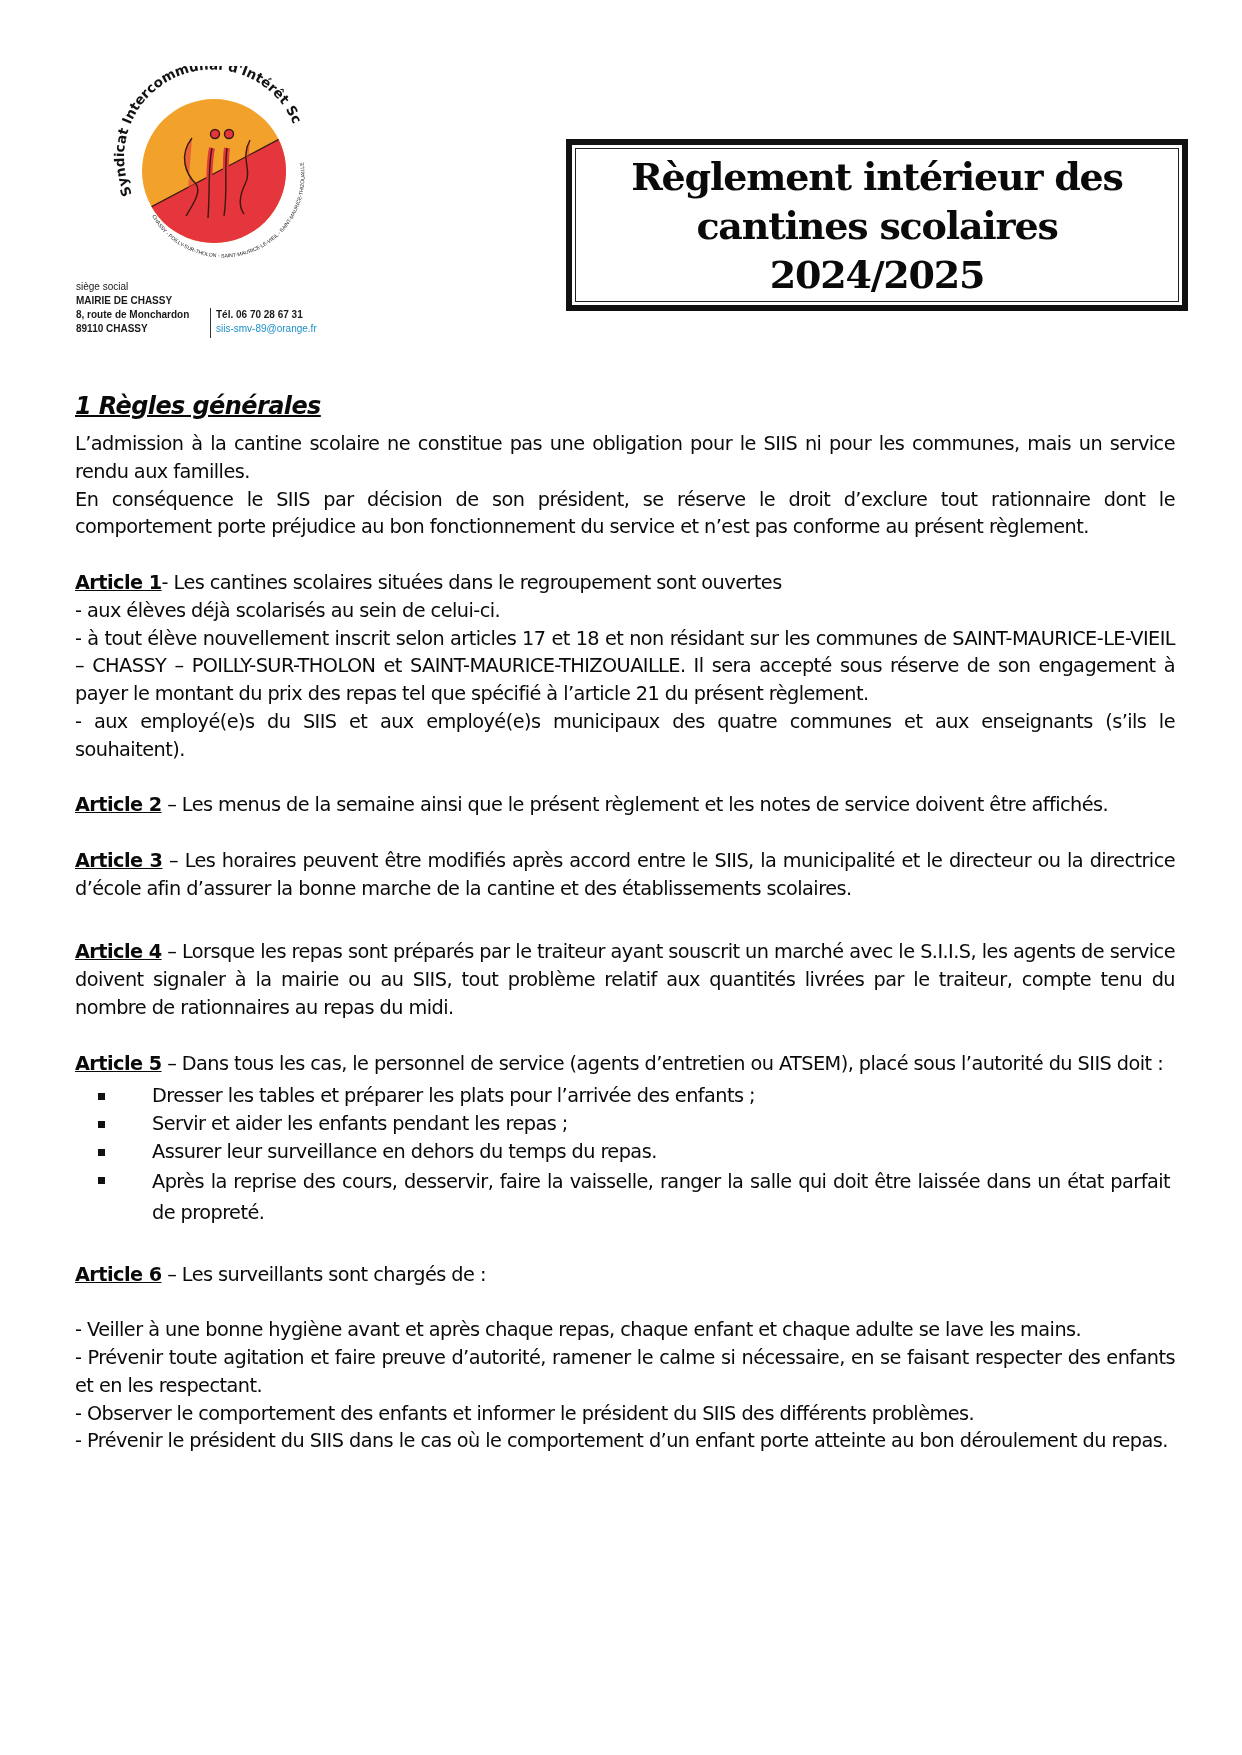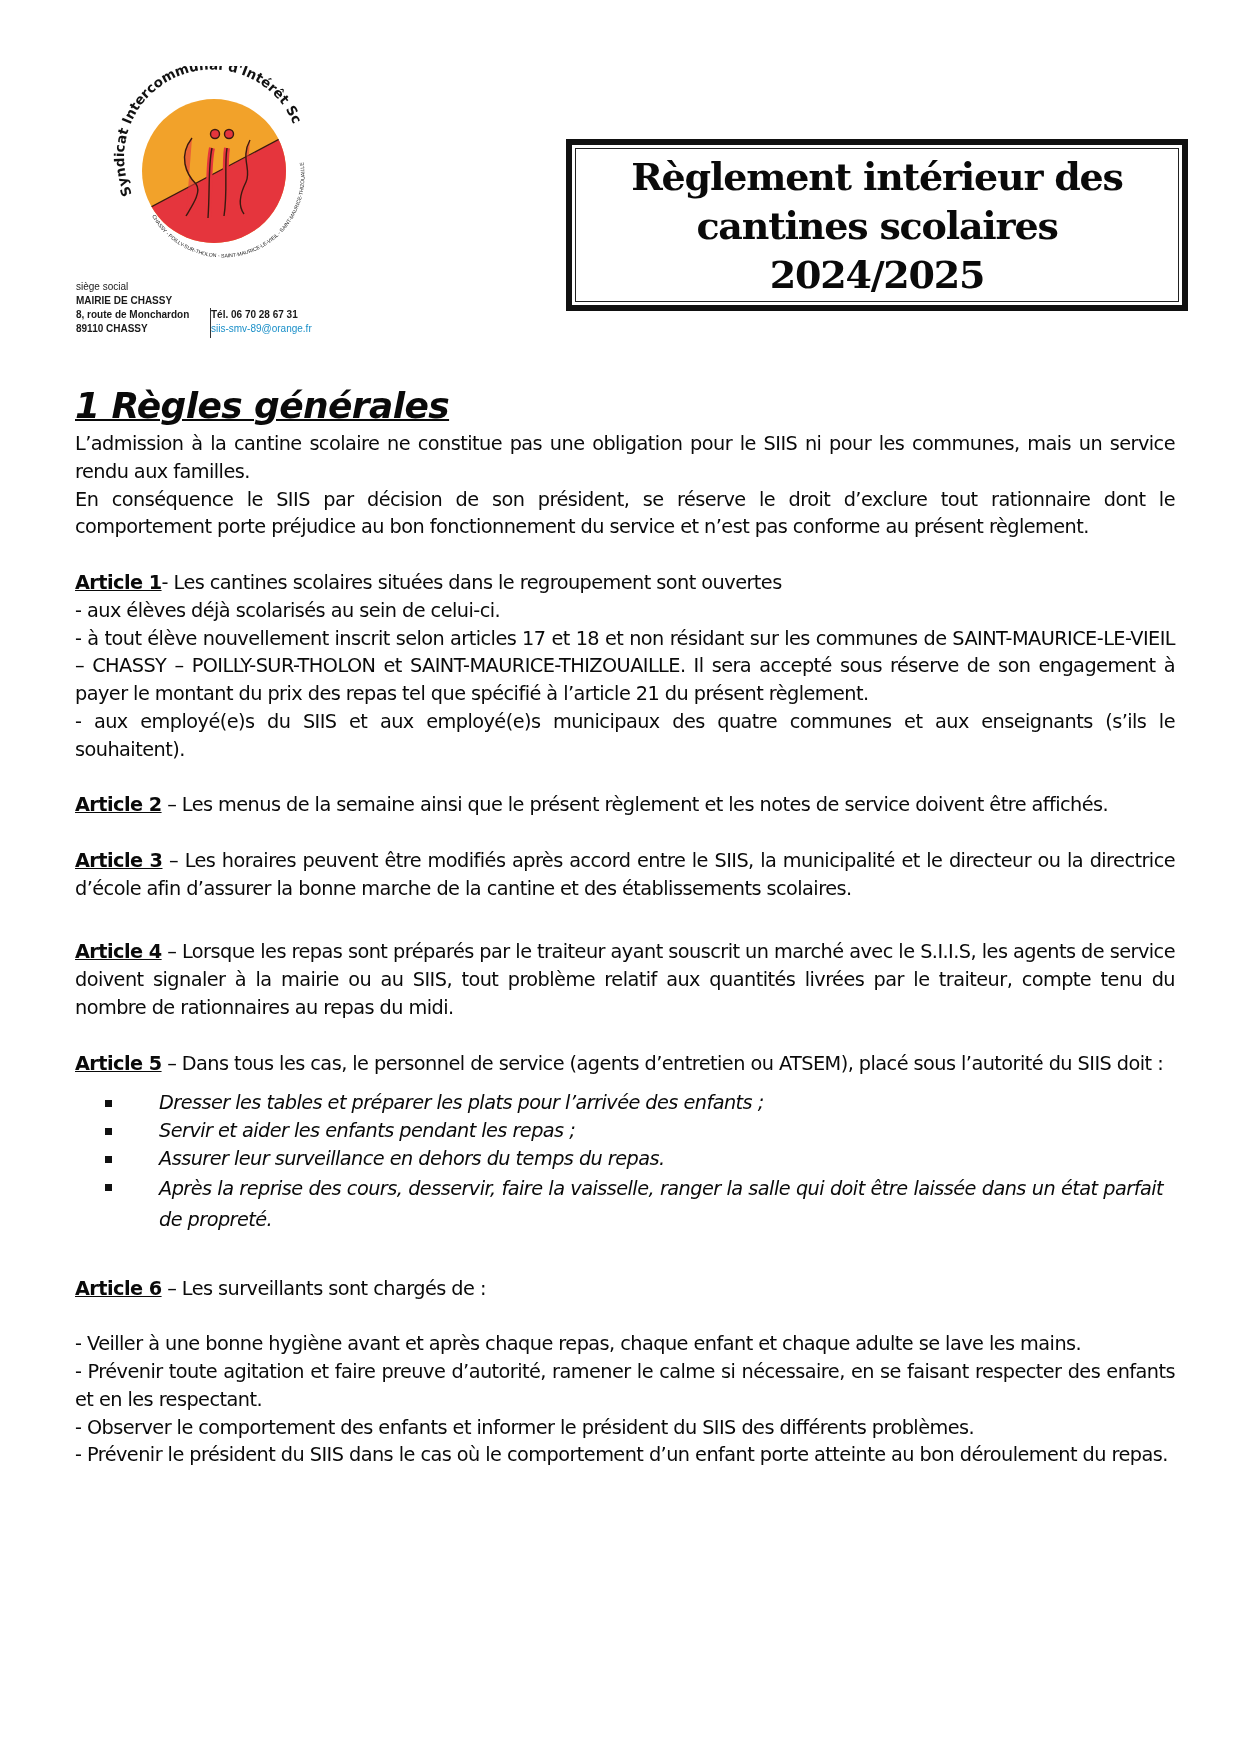--- a/index.html
+++ b/index.html
@@ -8,45 +8,45 @@
       font-family: "DejaVu Sans", sans-serif; color: #0a0a0a;
     }
     .page { position: absolute; left: 0; top: 0; width: 1242px; height: 1755px; }
 
     
     .logo { position: absolute; left: 74px; top: 66px; width: 280px; height: 210px; }
     .logo svg { width: 280px; height: 210px; display: block; }
 
     .contact { position: absolute; left: 76px; top: 280px; font-family: "Liberation Sans", sans-serif; font-size: 10px; line-height: 14px; color: #1a1a1a; }
     .contact .left { display: inline-block; vertical-align: top; }
-    .contact .right { position: absolute; left: 134px; top: 28px; border-left: 1px solid #333; height: 30px; white-space: nowrap; }
+    .contact .right { position: absolute; left: 134px; top: 28px; border-left: 1px solid #333; padding-left: 5px; height: 30px; white-space: nowrap; }
     .contact .bold { font-weight: bold; }
     .contact .email { color: #1a8fc8; }
 
     
     .title-box {
       position: absolute; left: 566px; top: 139px; width: 622px; height: 172px;
       border: 6px solid #111; box-sizing: border-box;
     }
     .title-inner {
       position: absolute; left: 3px; top: 3px; right: 3px; bottom: 3px;
       border: 1.5px solid #222; display: flex; flex-direction: column; align-items: center; justify-content: center;
     }
     .title-line {
       font-family: "DejaVu Serif", serif; font-weight: bold; font-size: 38px; line-height: 49px; letter-spacing: -1.2px; 
     }
 
     
     .content { position: absolute; left: 75px; top: 388px; width: 1100px; font-family: "DejaVu Sans", sans-serif; font-size: 19.3px; line-height: 27.8px; letter-spacing: -0.55px; }
     .content p { margin: 0; text-align: justify; }
-    .h1 { font-size: 36px; font-weight: bold; font-style: italic; text-decoration: underline; text-decoration-thickness: 2px; margin: 0; line-height: 36px; letter-spacing: -0.6px; }
+    .h1 { font-size: 24px; font-weight: bold; font-style: italic; text-decoration: underline; text-decoration-thickness: 2px; margin: 0; line-height: 36px; letter-spacing: -0.6px; }
     .art { font-weight: bold; text-decoration: underline; }
     .art-it { font-style: italic; text-decoration: underline; }
     .gap { height: 27.8px; }
-    ul.bullets { list-style: none; margin: 12px; padding: 0 0 0 72px; font-style: italic; }
+    ul.bullets { list-style: none; margin: 5px; padding: 0 0 0 72px; }
     ul.bullets li { position: relative; padding-left: 0; text-align: justify; }
     ul.bullets li .sq { position: absolute; left: -54px; top: 11px; width: 7px; height: 7px; background: #111; }
   </style>
 </head>
 <body>
 
 <div class="page">
 
   <div class="logo">
     <svg viewBox="0 0 280 210">

